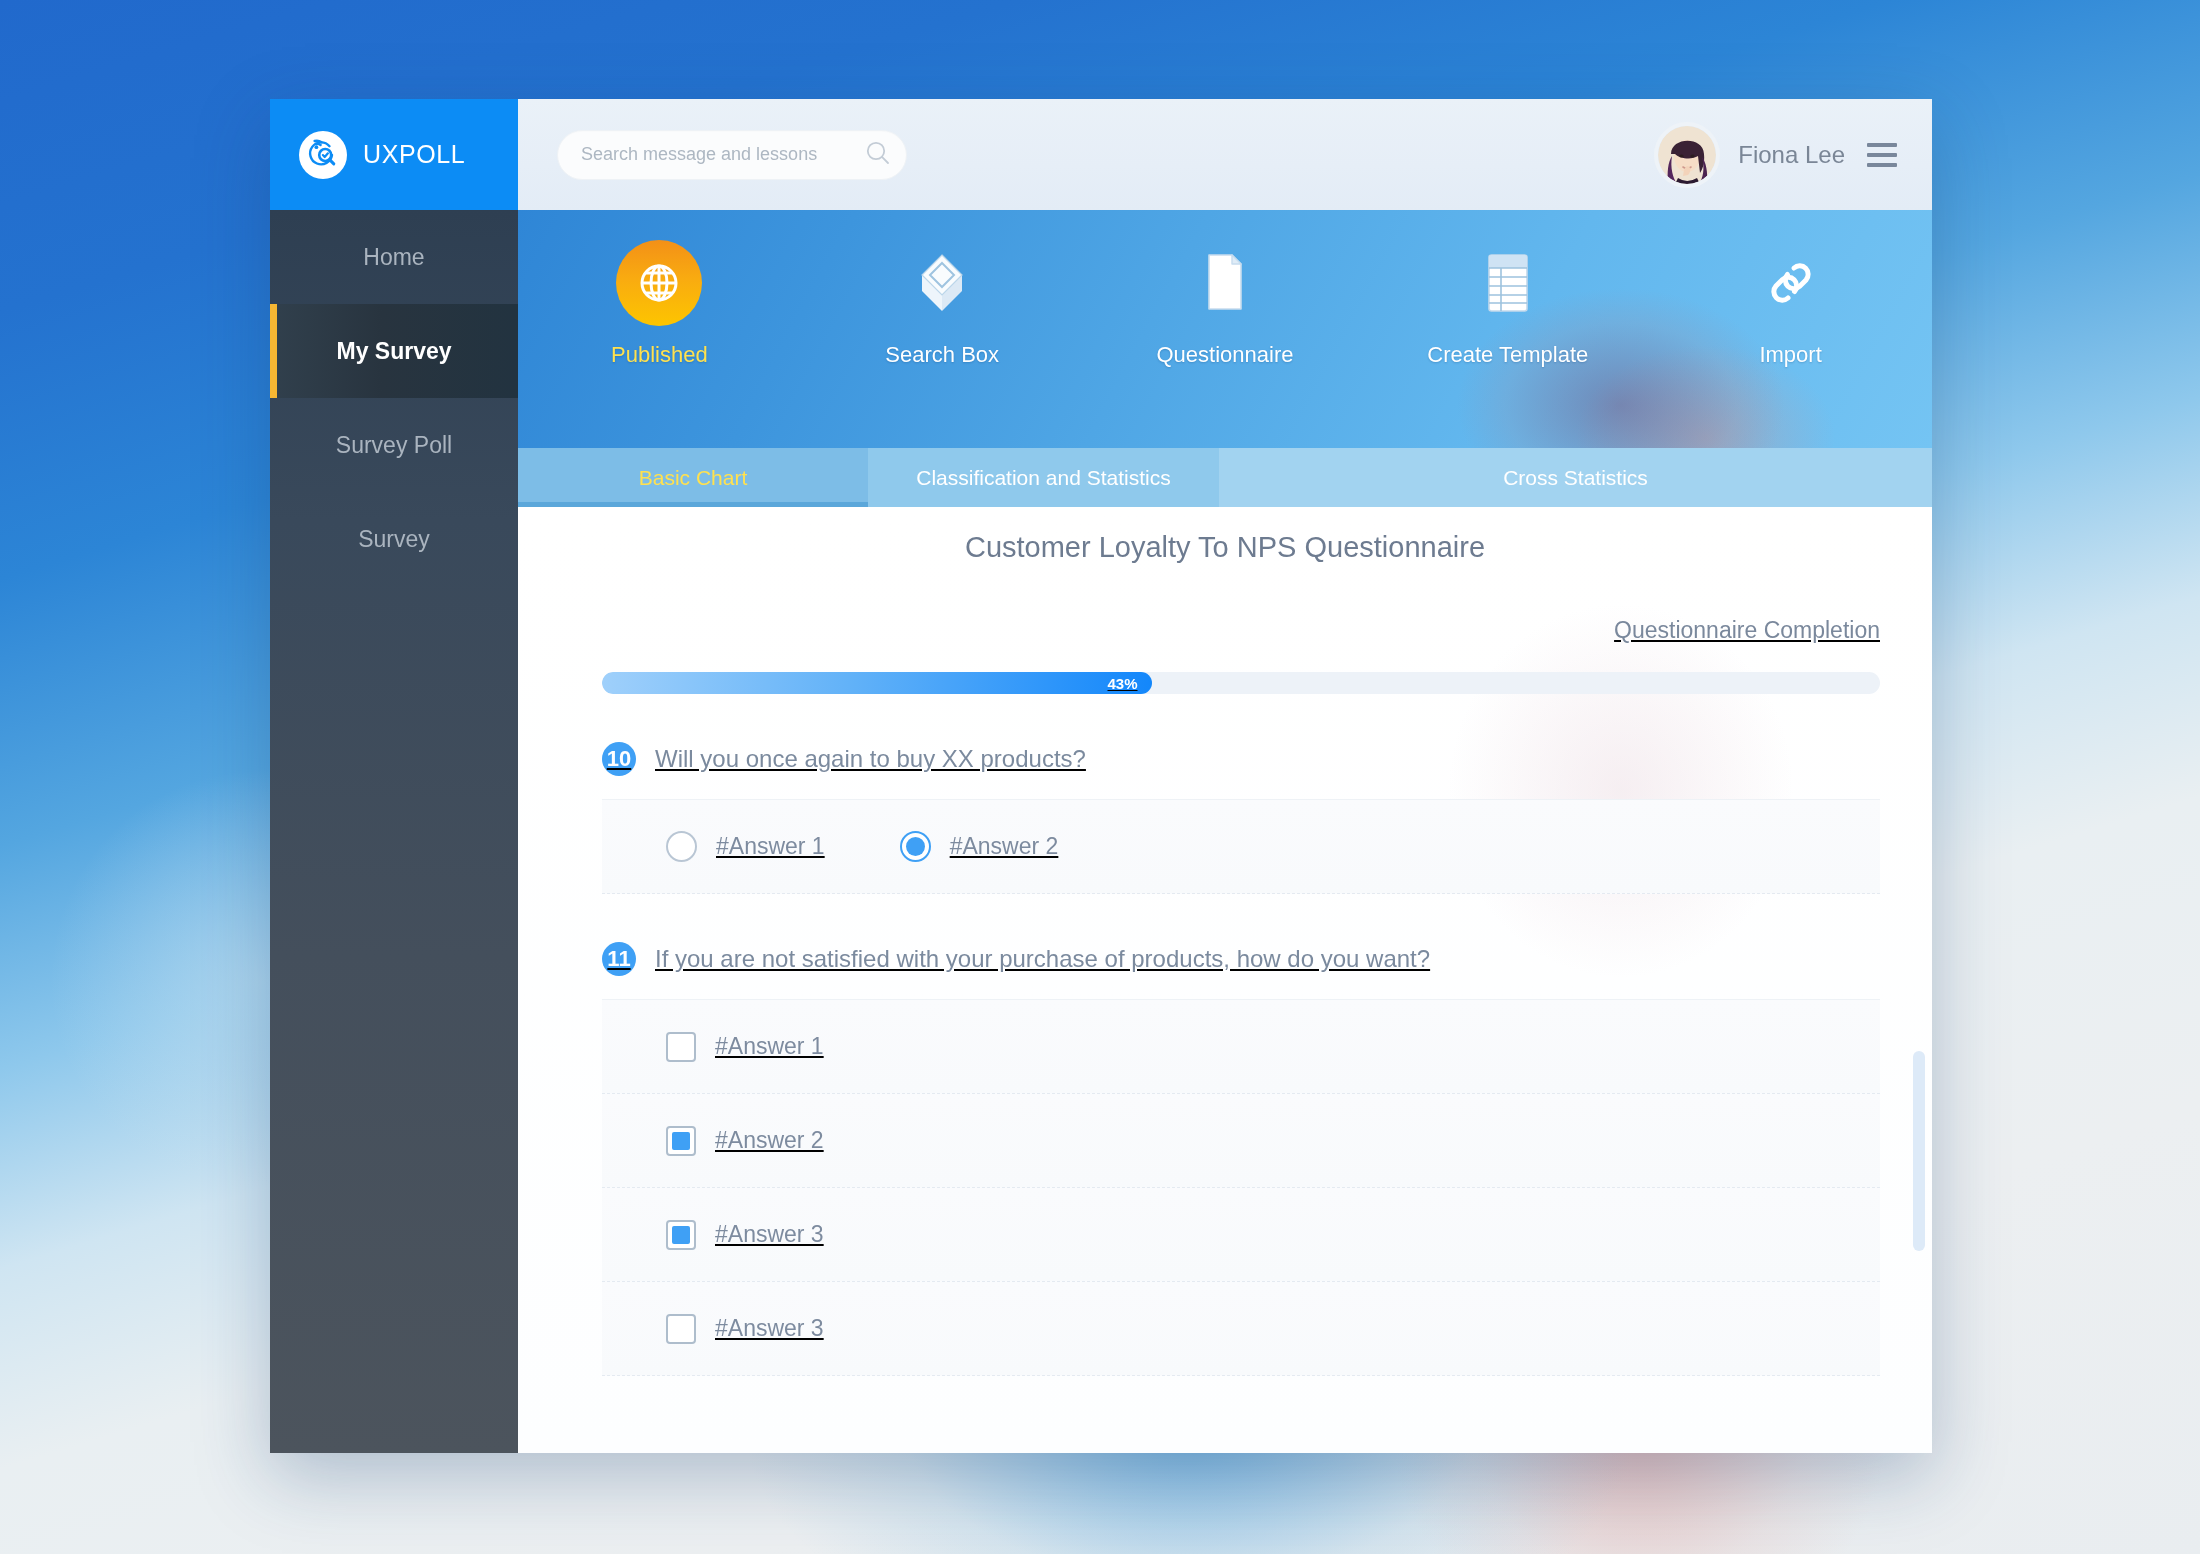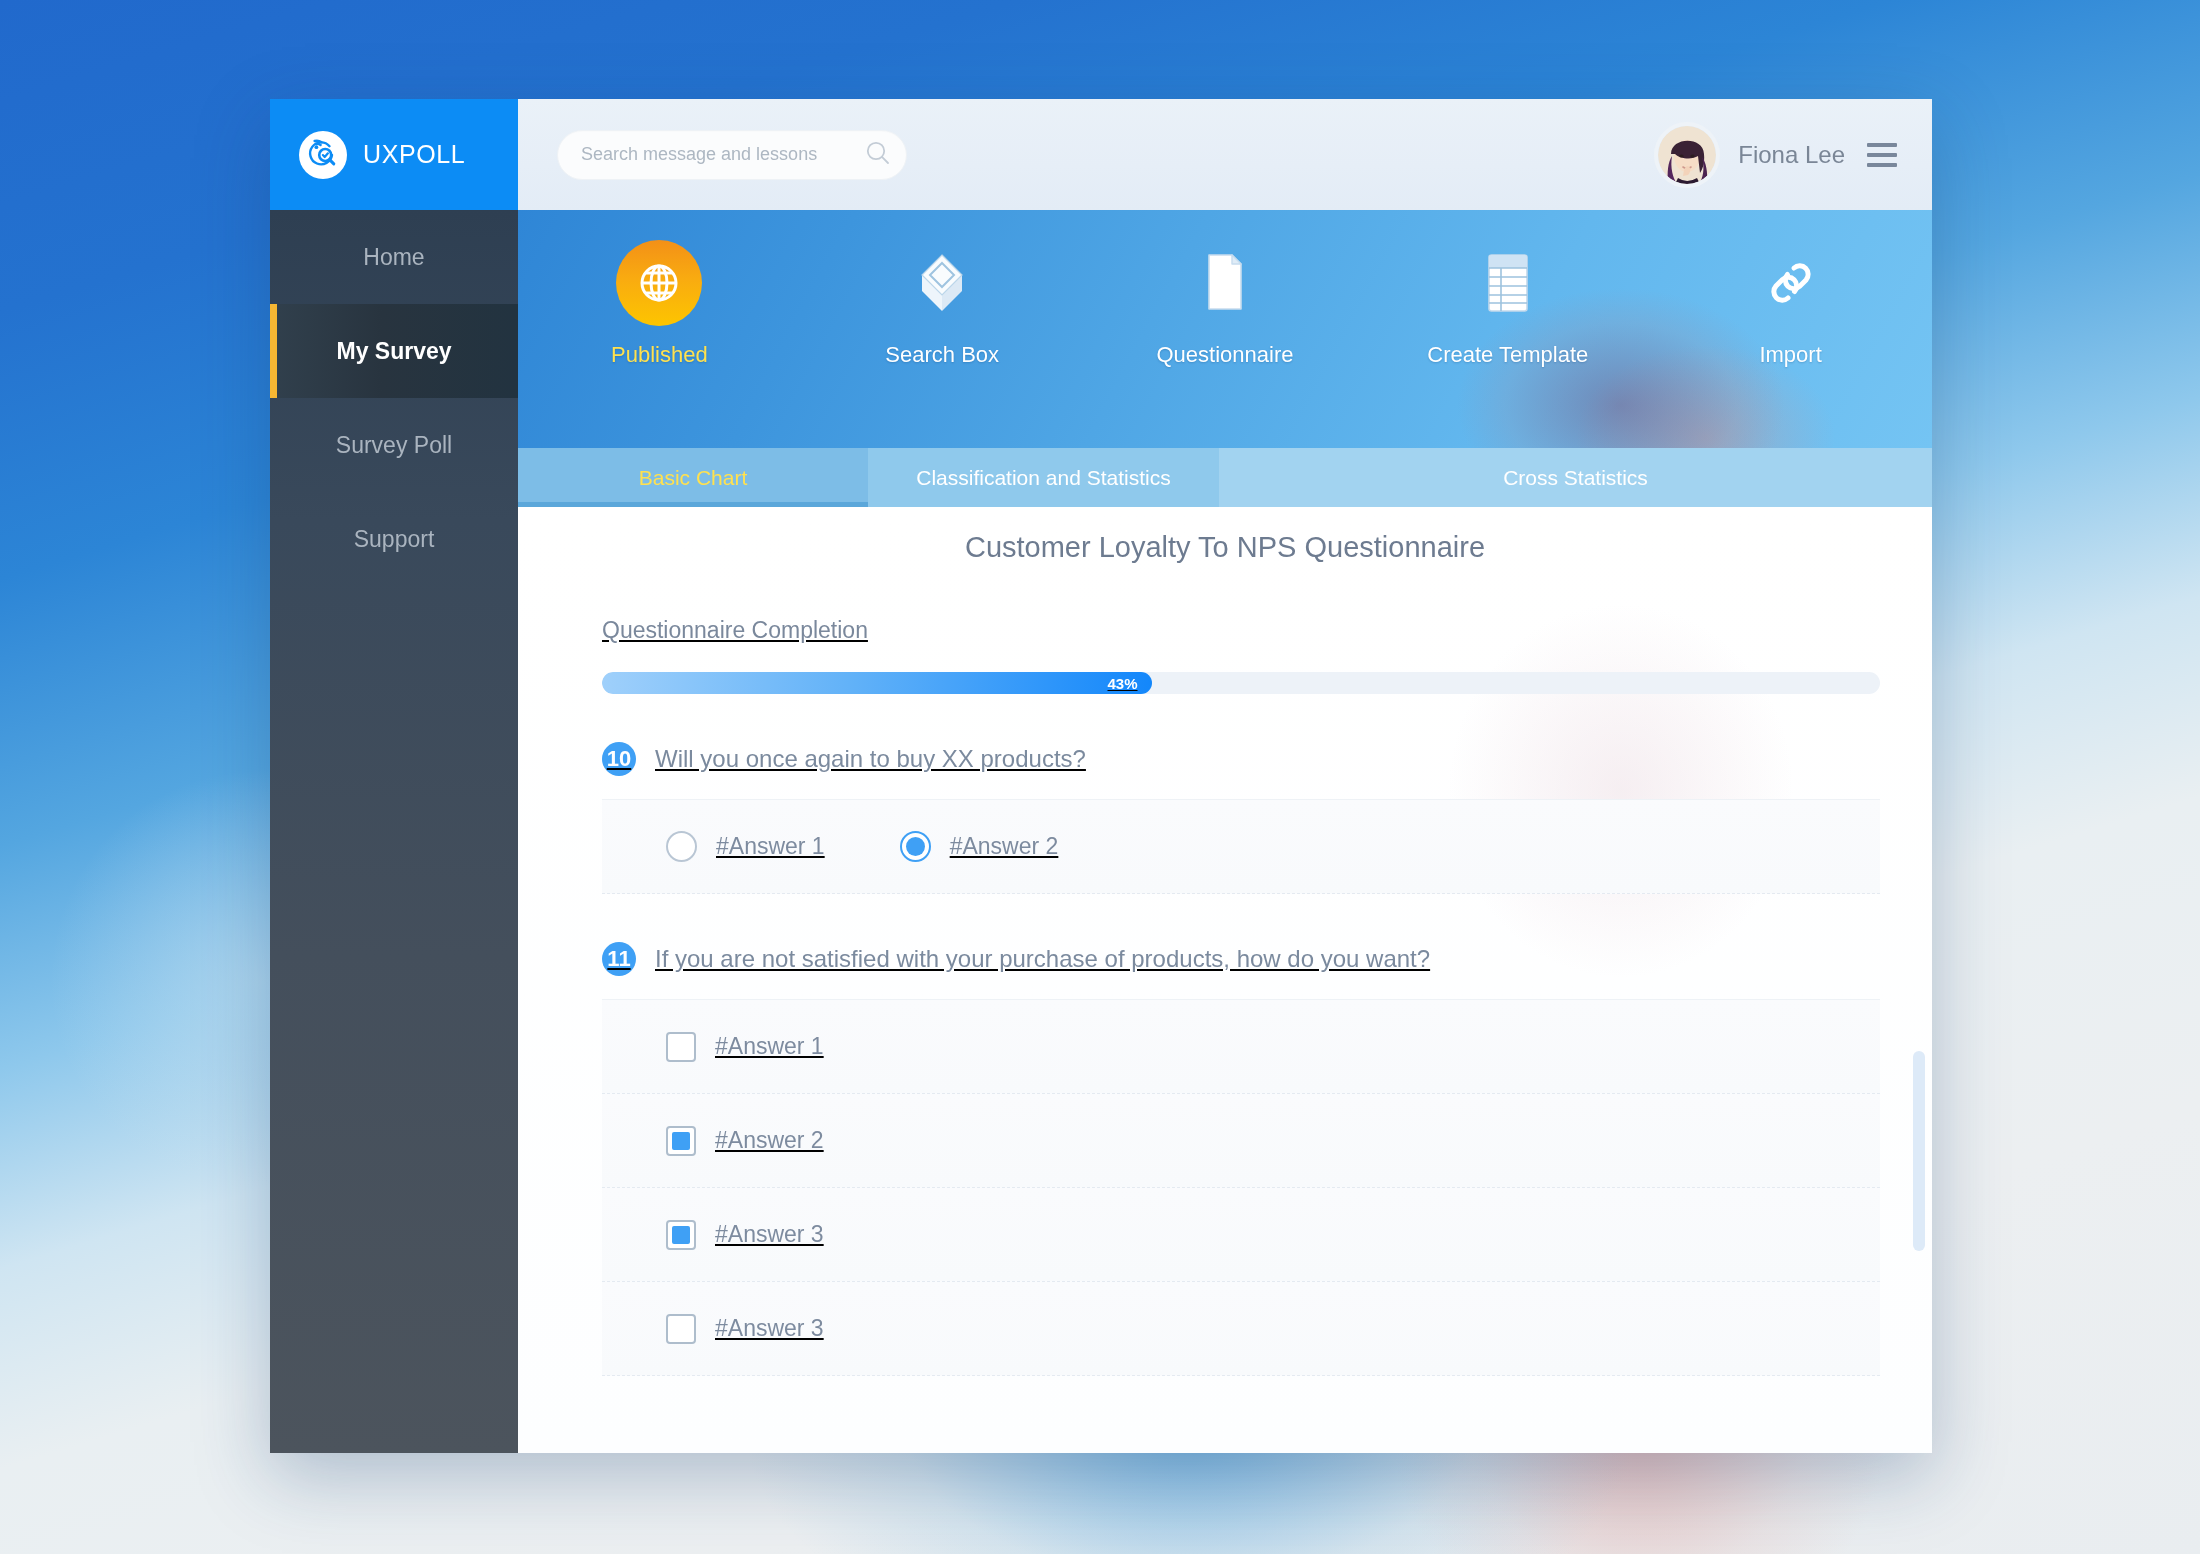--- a/index.html
+++ b/index.html
@@ -75,21 +75,21 @@
     width: 66px; height: 66px; border-radius: 50%;
     background: #e4ebf2;
     border: 4px solid #eef3f8;
     overflow: hidden; position: relative; flex-shrink: 0;
   }
   .user-name { font-size: 24px; color: #7a8696; white-space: nowrap; }
   .hamburger { display: flex; flex-direction: column; gap: 6px; cursor: pointer; padding: 4px; }
   .hamburger span { display: block; width: 30px; height: 4px; background: #79879b; border-radius: 1px; }
 
   
-  .body-split { flex: 1; display: flex; min-height: 0; }
+  .body-split { flex: 1; display: flex; min-height: 0; text-align: right; }
 
   
   .sidebar {
     width: 248px; flex-shrink: 0;
     background: linear-gradient(180deg, #2e3f52 0%, #39495b 25%, #444f5c 60%, #4c545d 100%);
     padding-top: 0;
   }
   .nav-item {
     height: 94px;
     display: flex; align-items: center; justify-content: center;
@@ -312,21 +312,21 @@
       <div class="nav-item">
         <span>Home</span>
       </div>
       <div class="nav-item active">
         <span>My Survey</span>
       </div>
       <div class="nav-item">
         <span>Survey Poll</span>
       </div>
       <div class="nav-item">
-        <span>Support</span>
+        <span>Survey</span>
       </div>
     </div>
 
     <div class="content">
 
       <div class="iconbar">
 
         <div class="icon-cell">
           <div class="icon-holder">
             <div class="globe-badge">

